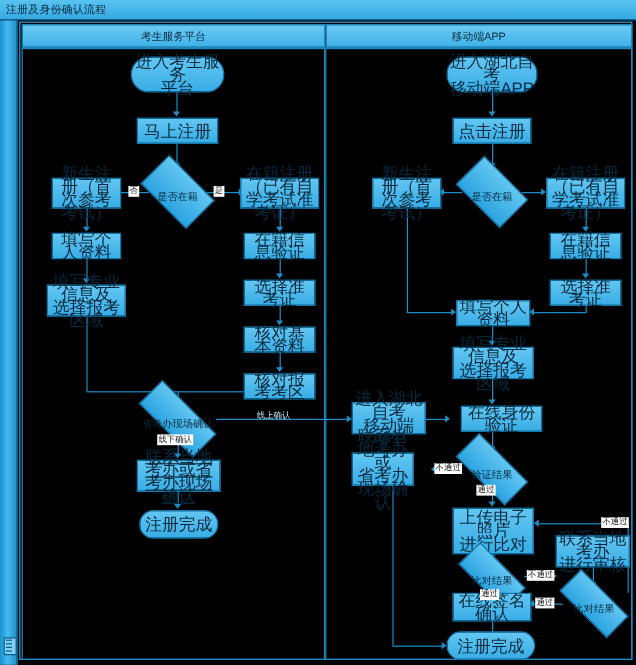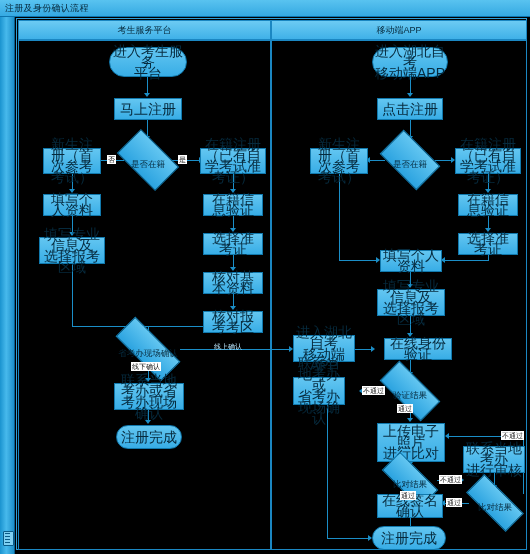--- a/index.html
+++ b/index.html
@@ -204,21 +204,21 @@
       <div class="dlbl">省考办现场确认</div>
     </div>
 
     <div class="ln lnh" style="left:163px;top:330px;width:110px;"></div>
     <div class="elbl nb" style="left:196px;top:323px;">线上确认</div>
 
     <div class="ln lnv" style="left:131px;top:344px;height:16px;"></div>
     <div class="arw d" style="left:128px;top:359px;"></div>
     <div class="elbl" style="left:114px;top:343px;">线下确认</div>
 
-    <div class="node" style="left:97px;top:364px;width:70px;height:27px;">
+    <div class="node" style="left:97px;top:364px;width:70px;height:27px;text-decoration:underline;">
       <span class="lbl">联系当地考办或省
 考办现场确认</span>
     </div>
     <div class="ln lnv" style="left:131px;top:391px;height:11px;"></div>
     <div class="arw d" style="left:128px;top:401px;"></div>
 
     <div class="node term" style="left:99px;top:406px;width:66px;height:24px;">
       <span class="lbl">注册完成</span>
     </div>
 

